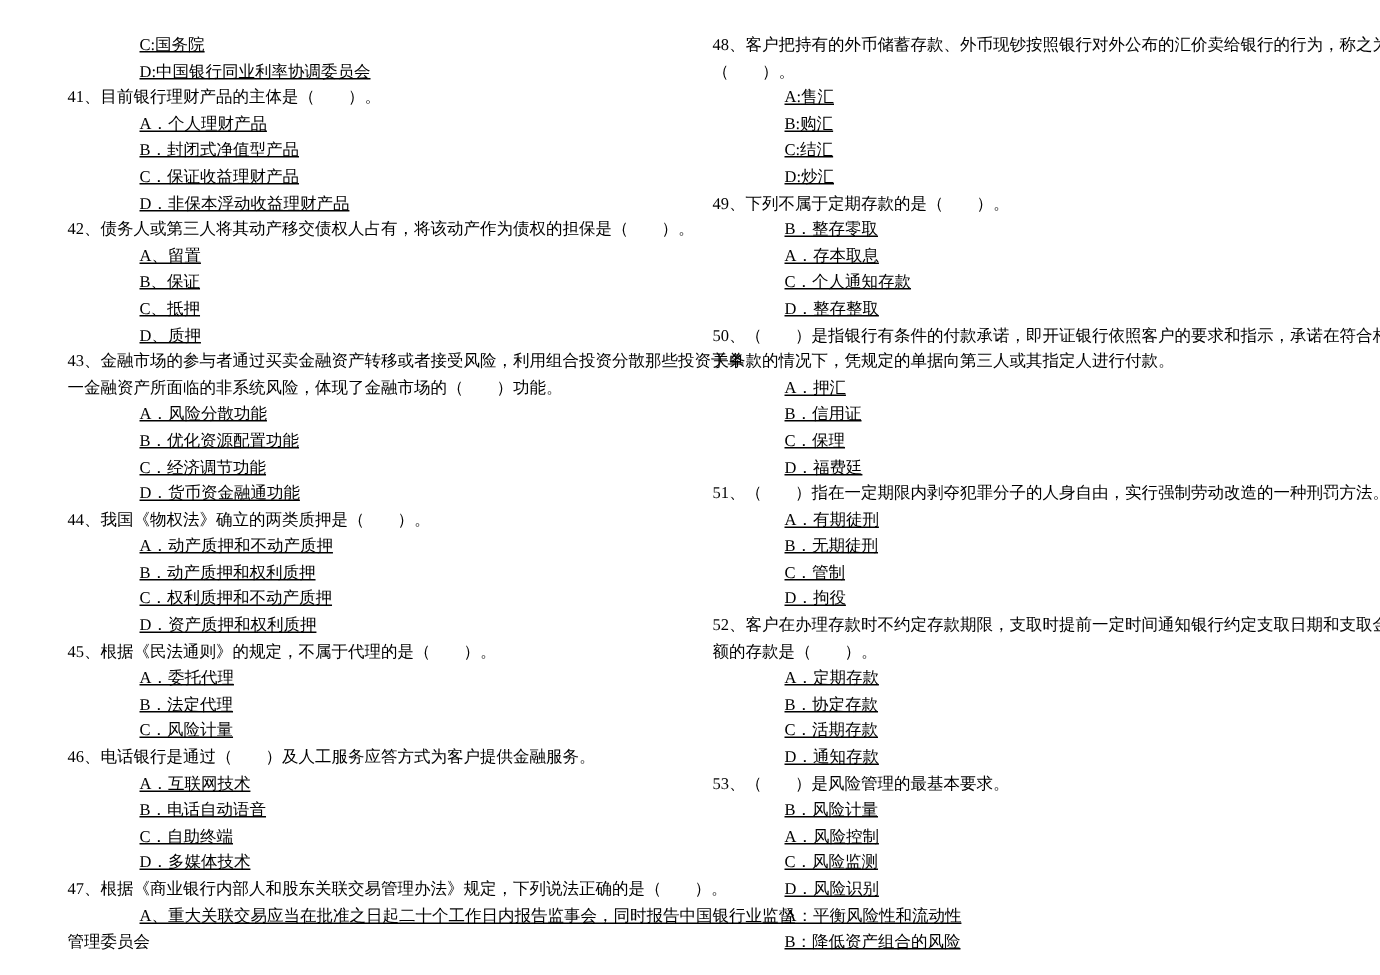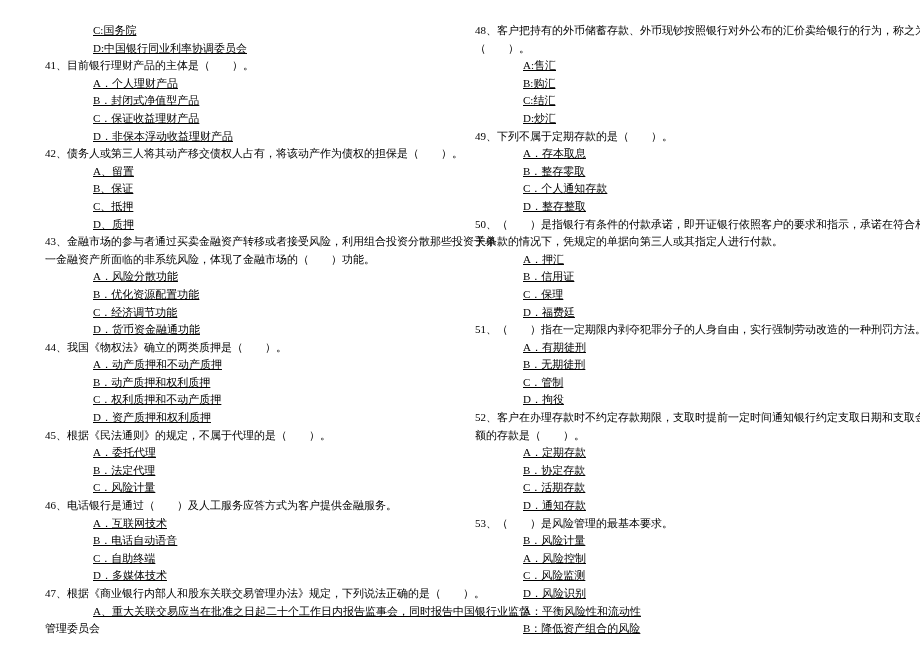--- a/index.html
+++ b/index.html
@@ -76,22 +76,22 @@
       <div class="line indent-q"><span>管理委员会</span></div>
     </div>
   <div class="col" id="col-right">
       <div class="line indent-q"><span>48、客户把持有的外币储蓄存款、外币现钞按照银行对外公布的汇价卖给银行的行为，称之为</span></div>
       <div class="line indent-q"><span>（　　）。</span></div>
       <div class="line indent-opt"><span>A:售汇</span></div>
       <div class="line indent-opt"><span>B:购汇</span></div>
       <div class="line indent-opt"><span>C:结汇</span></div>
       <div class="line indent-opt"><span>D:炒汇</span></div>
       <div class="line indent-q"><span>49、下列不属于定期存款的是（　　）。</span></div>
+      <div class="line indent-opt"><span>B．整存零取</span></div>
       <div class="line indent-opt"><span>A．存本取息</span></div>
-      <div class="line indent-opt"><span>B．整存零取</span></div>
       <div class="line indent-opt"><span>C．个人通知存款</span></div>
       <div class="line indent-opt"><span>D．整存整取</span></div>
       <div class="line indent-q"><span>50、（　　）是指银行有条件的付款承诺，即开证银行依照客户的要求和指示，承诺在符合相</span></div>
       <div class="line indent-q"><span>关条款的情况下，凭规定的单据向第三人或其指定人进行付款。</span></div>
       <div class="line indent-opt"><span>A．押汇</span></div>
       <div class="line indent-opt"><span>B．信用证</span></div>
       <div class="line indent-opt"><span>C．保理</span></div>
       <div class="line indent-opt"><span>D．福费廷</span></div>
       <div class="line indent-q"><span>51、（　　）指在一定期限内剥夺犯罪分子的人身自由，实行强制劳动改造的一种刑罚方法。</span></div>
       <div class="line indent-opt"><span>A．有期徒刑</span></div>

